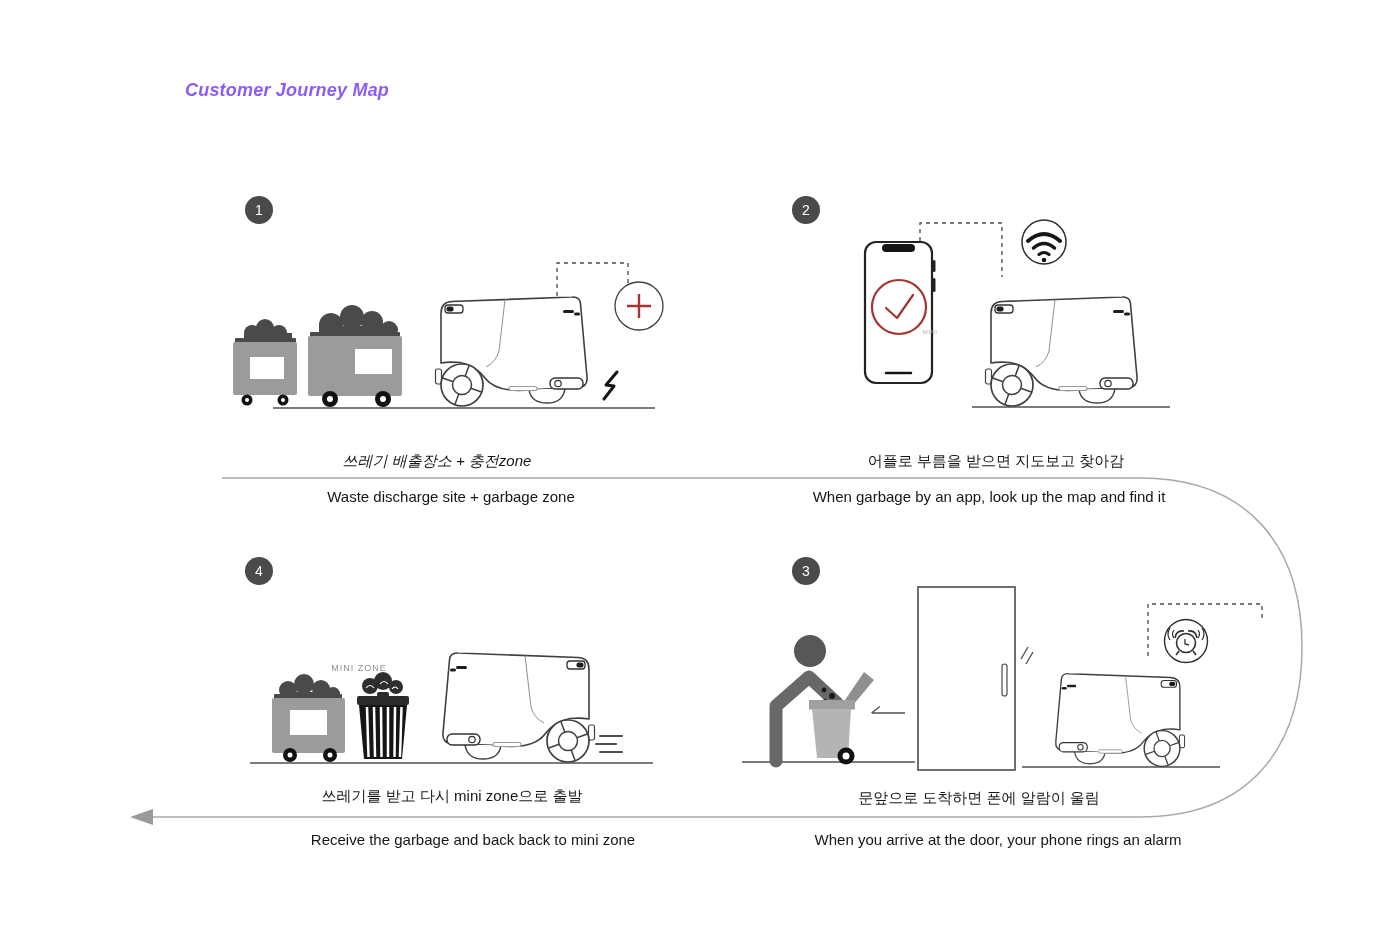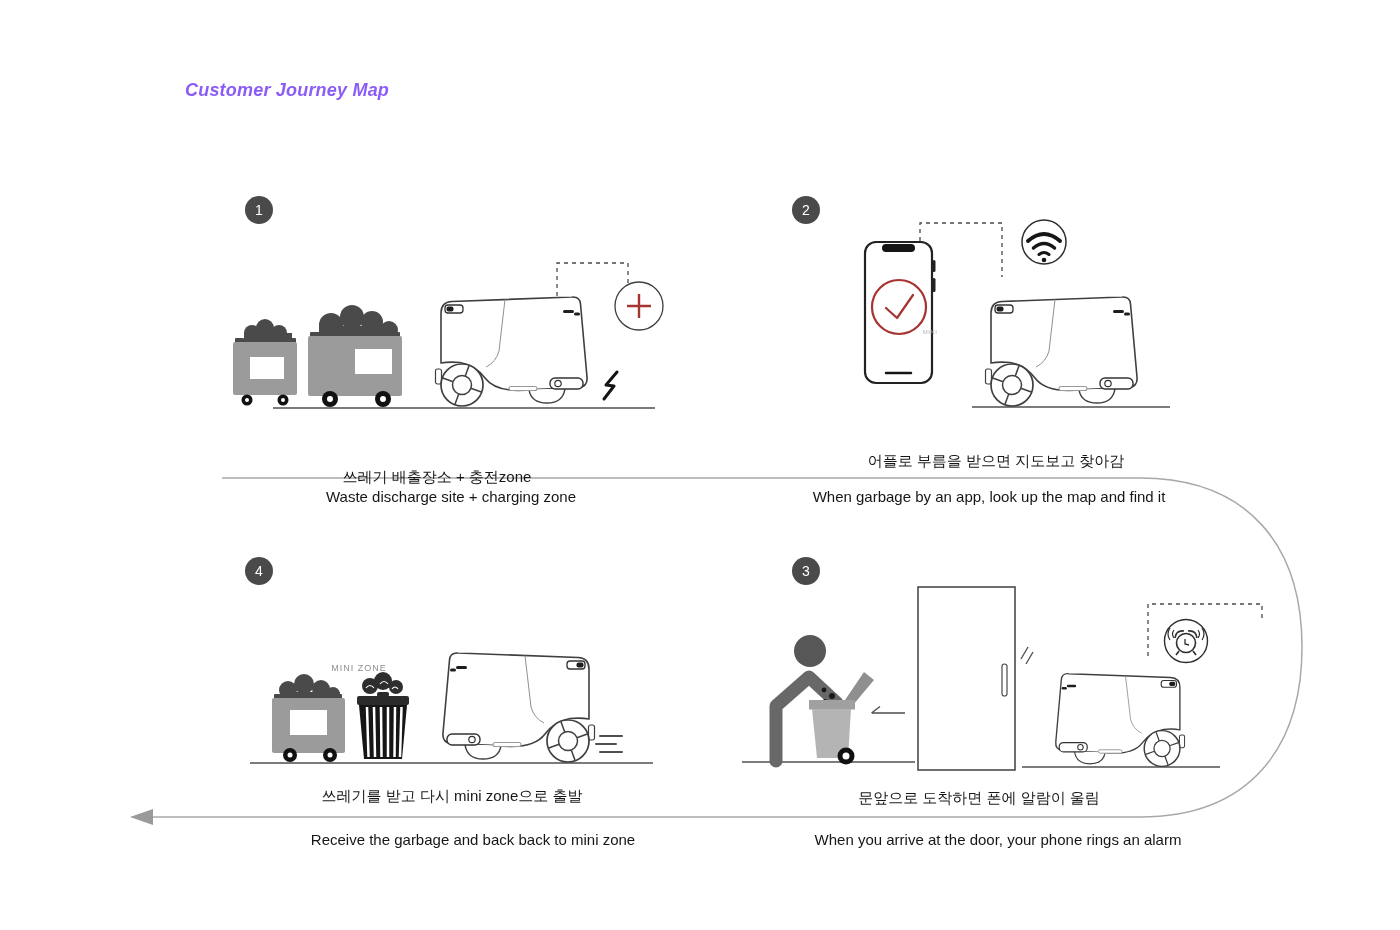--- a/index.html
+++ b/index.html
@@ -237,22 +237,22 @@
     </g>
   </svg>
 
   <div class="title">Customer Journey Map</div>
 
   <div class="badge" style="left:245px;top:196px;">1</div>
   <div class="badge" style="left:792px;top:196px;">2</div>
   <div class="badge" style="left:792px;top:557px;">3</div>
   <div class="badge" style="left:245px;top:557px;">4</div>
 
-  <div class="cap cap-ko" style="left:437px;top:468px;">쓰레기 배출장소 + 충전zone</div>
-  <div class="cap cap-en" style="left:451px;top:488px;">Waste discharge site + charging zone</div>
+  <div class="cap cap-ko" style="left:437px;top:452px;font-style:italic;">쓰레기 배출장소 + 충전zone</div>
+  <div class="cap cap-en" style="left:451px;top:488px;">Waste discharge site + garbage zone</div>
 
   <div class="cap cap-ko" style="left:996px;top:452px;">어플로 부름을 받으면 지도보고 찾아감</div>
   <div class="cap cap-en" style="left:989px;top:488px;">When garbage by an app, look up the map and find it</div>
 
   <div class="cap cap-ko" style="left:979px;top:789px;">문앞으로 도착하면 폰에 알람이 울림</div>
   <div class="cap cap-en" style="left:998px;top:831px;">When you arrive at the door, your phone rings an alarm</div>
 
   <div class="cap cap-ko" style="left:452px;top:787px;text-align:right;">쓰레기를 받고 다시 mini zone으로 출발</div>
   <div class="cap cap-en" style="left:473px;top:831px;">Receive the garbage and back back to mini zone</div>
 

